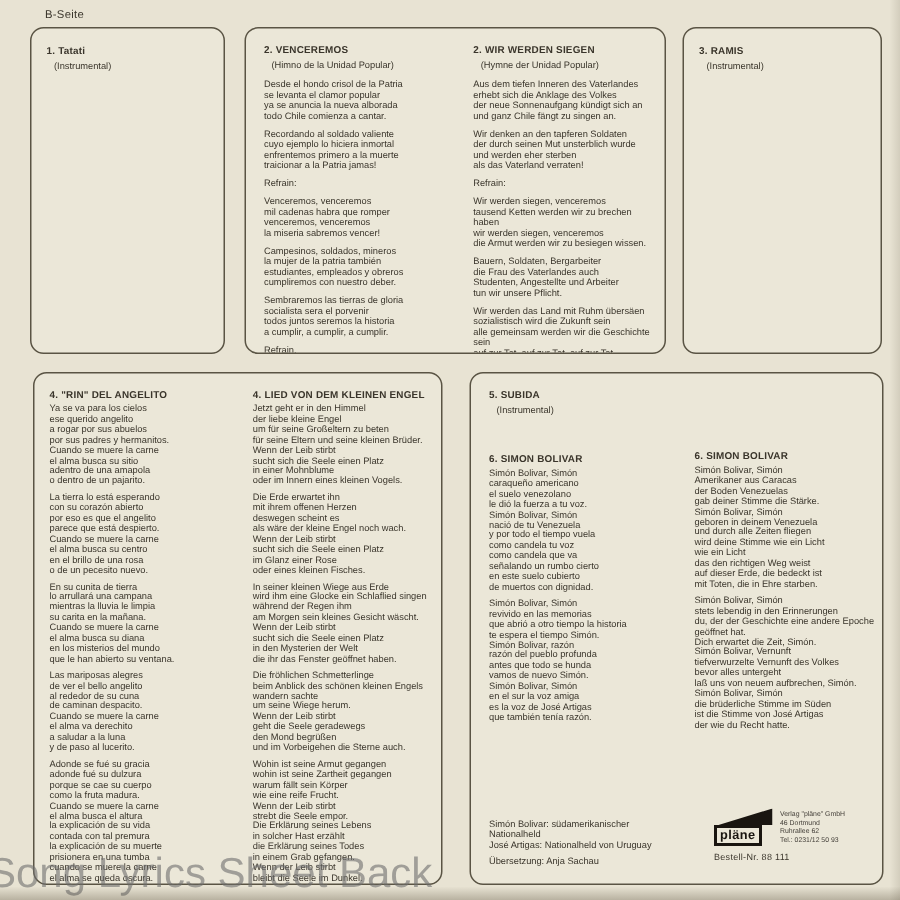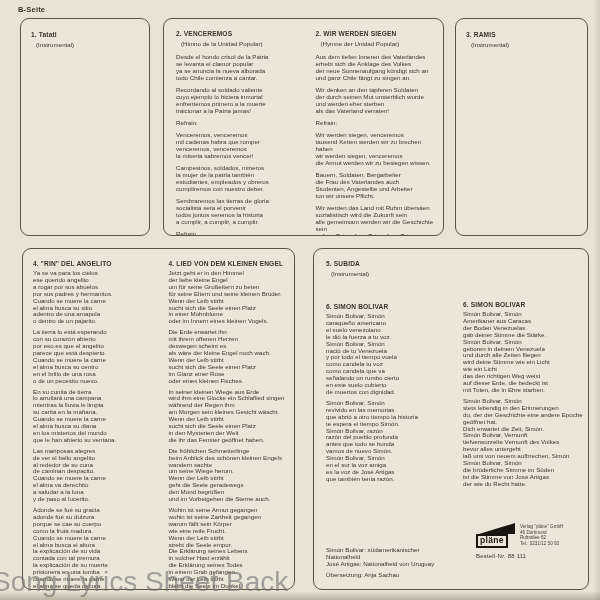--- a/index.html
+++ b/index.html
@@ -1,21 +1,21 @@
 <!DOCTYPE html>
 <html><head>
 <meta charset="utf-8">
 <style>
   html,body{margin:0;padding:0;}
   body{
     width:600px;height:600px;position:relative;overflow:hidden;
     background:#e8e3d3;color:#3a352b;
     font-family:"Liberation Sans", sans-serif;
   }
-  .side-label{position:absolute;left:18px;top:5px;font-size:7.5px;font-weight:bold;letter-spacing:.2px;}
+  .side-label{position:absolute;left:30px;top:5px;font-size:7.5px;font-weight:normal;letter-spacing:.2px;}
   .card{
     position:absolute;background:#ebe7d8;border:1px solid #5a5444;border-radius:9px;
     box-sizing:border-box;overflow:hidden;
   }
   #box1{left:20px;top:18px;width:130px;height:218px;}
   #box2{left:163px;top:18px;width:281px;height:218px;}
   #box3{left:455px;top:18px;width:133px;height:218px;}
   #box4{left:22px;top:248px;width:273px;height:342px;}
   #box5{left:313px;top:248px;width:276px;height:342px;}
   .cols{display:flex;}
@@ -23,21 +23,21 @@
   #box1 .col,#box3 .col{width:100%;padding:12px 6px 0 10px;}
   #box4 .col{padding-left:10px;}
   .title{margin:0 0 2px;font-size:6.6px;font-weight:bold;line-height:8px;letter-spacing:.15px;}
   .subtitle{font-size:6.2px;line-height:7px;padding-left:5px;margin:0 0 6px;}
   .stanzas .stanza{margin:0 0 5px;font-size:6.2px;line-height:7px;}
   #box4 .stanzas .stanza,#box5 .stanzas .stanza{line-height:6.9px;margin-bottom:4px;}
   .title2{margin-top:26px;}
   #box5 .col-b .title{margin-top:41px;}
   .notes{position:absolute;left:12px;bottom:6px;width:125px;}
   .notes .stanza{margin:0 0 5px;font-size:6.2px;line-height:7px;}
-  .publisher{position:absolute;right:10px;bottom:30px;width:102px;}
+  .publisher{position:absolute;right:10px;bottom:14px;width:102px;}
   .pub-row{display:flex;align-items:flex-end;gap:5px;}
   .logo{display:flex;flex-direction:column;align-items:flex-start;}
   .wedge{display:block;margin-left:3px;}
   .wedge polygon{fill:#191510;}
   .logo-box{border:2px solid #191510;color:#191510;font-weight:bold;font-size:8.5px;line-height:9px;padding:0 2px 1px;letter-spacing:.3px;}
   .address{font-size:4.6px;line-height:5.8px;color:#45403a;padding-bottom:1px;}
   .order{margin-top:5px;font-size:6px;letter-spacing:.2px;}
   .watermark{
     position:absolute;left:-8px;top:566px;font-size:28px;color:#6f6f6f;opacity:.6;
     white-space:nowrap;letter-spacing:0;

